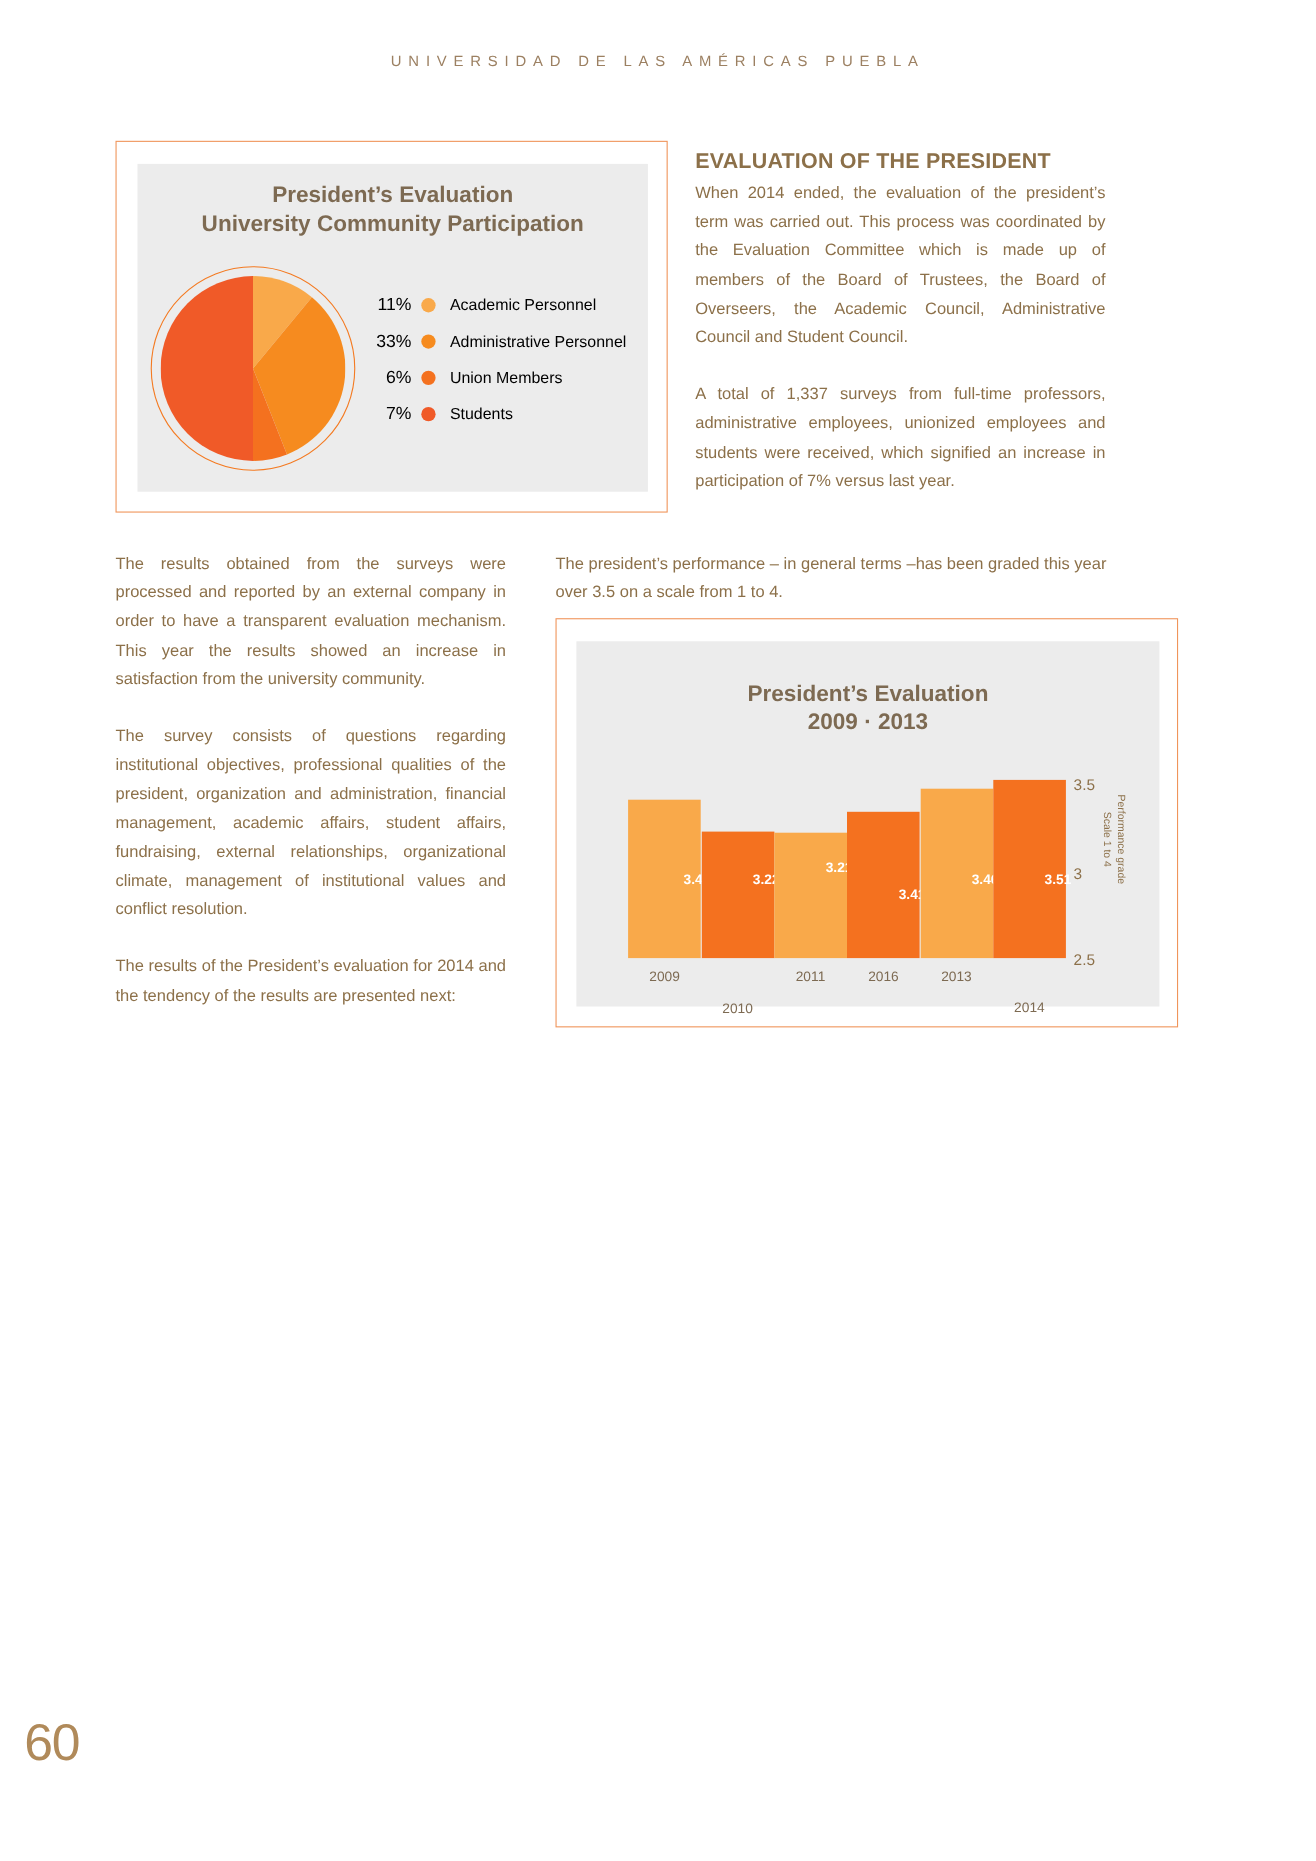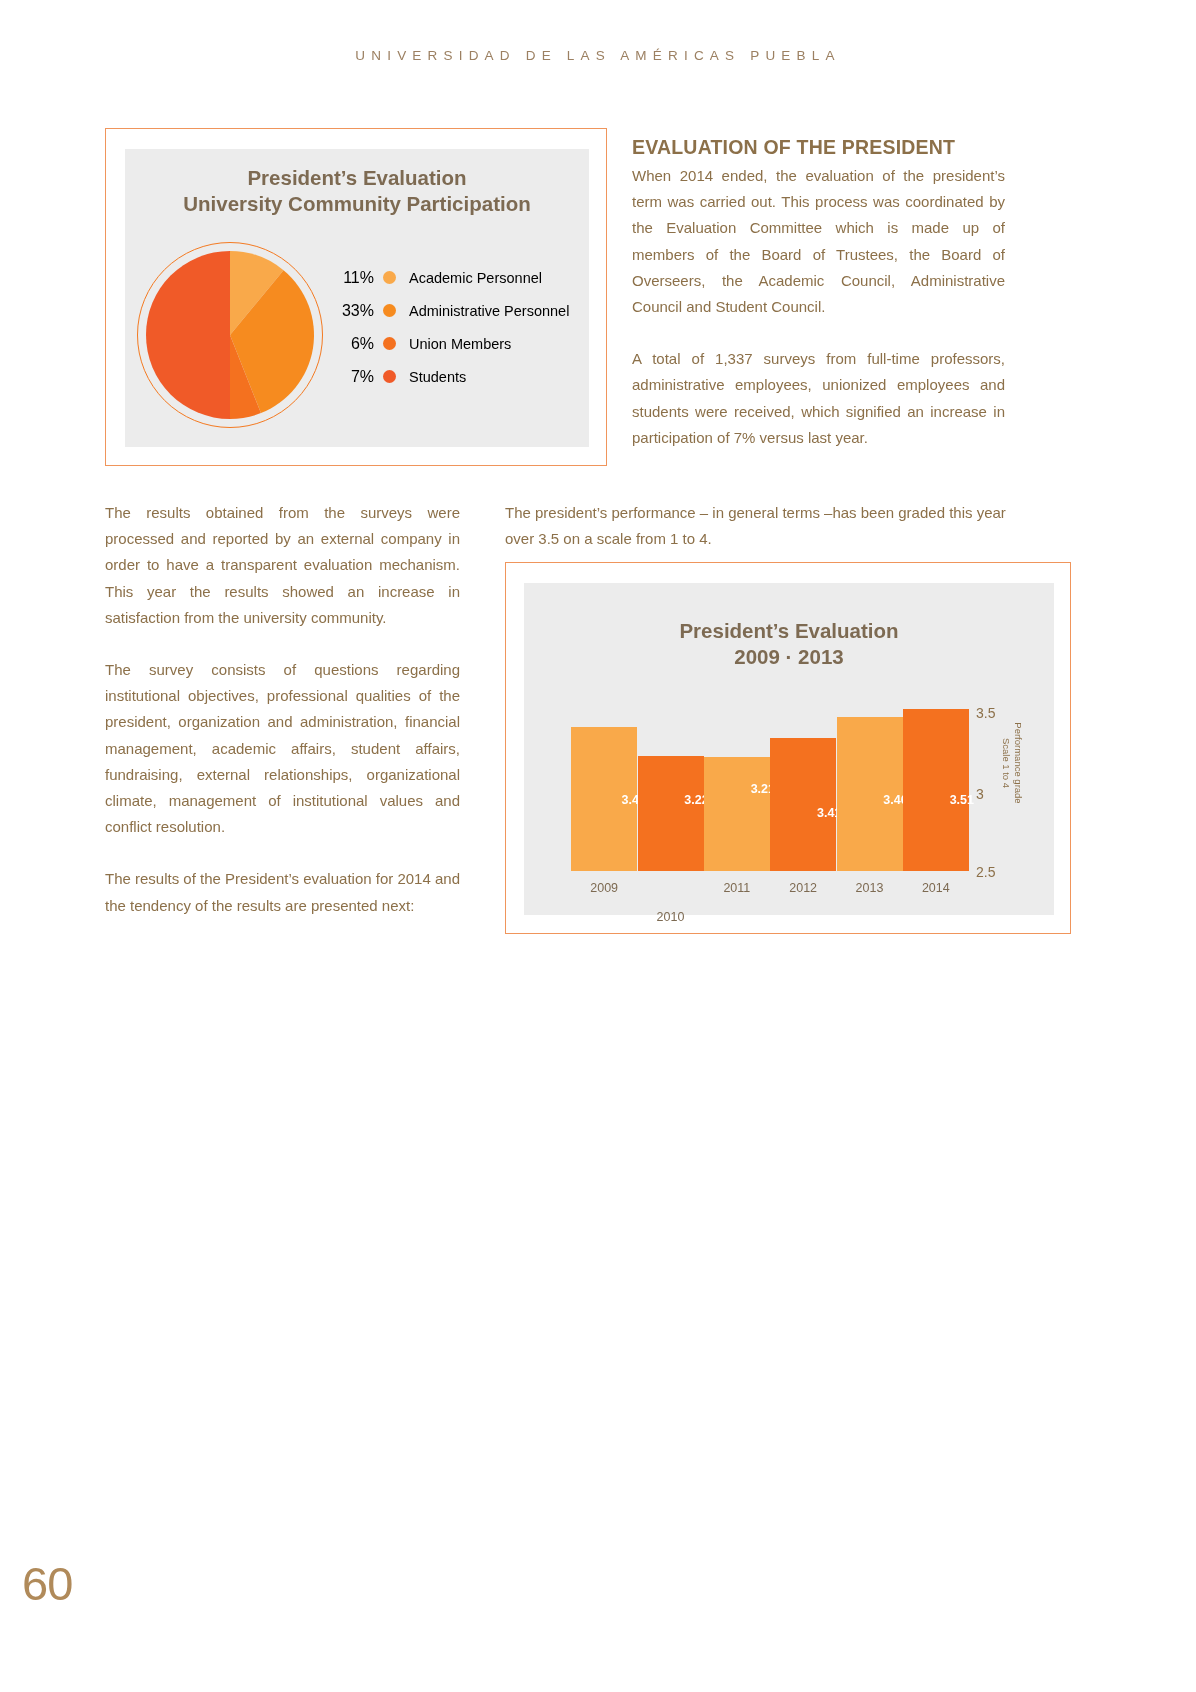--- a/index.html
+++ b/index.html
@@ -263,23 +263,23 @@
         </div>
         <div class="bar" style="left: 331.833px; height: 161.6px; background: rgb(244, 113, 31); margin-top: 28px;">
           <span class="val" style="top: 83.6px;">3.51</span>
         </div>
       </div>
 
     <div class="xlabels" id="x-labels">
         <div class="xlabel" style="left: 0.166667px;">2009</div>
         <div class="xlabel" style="left: 66.5px; margin-top: 29px;">2010</div>
         <div class="xlabel" style="left: 132.833px;">2011</div>
-        <div class="xlabel" style="left: 199.167px;">2012</div>
+        <div class="xlabel" style="left: 199.167px;">2016</div>
         <div class="xlabel" style="left: 265.5px;">2013</div>
-        <div class="xlabel" style="left: 331.833px;">2014</div>
+        <div class="xlabel" style="left: 331.833px; margin-top: 28px;">2014</div>
       </div>
 
     <div class="ytick" style="top:122px">3.5</div>
     <div class="ytick" style="top:203px">3</div>
     <div class="ytick" style="top:281px">2.5</div>
 
     <div class="yaxis-title">
       <span>Performance grade</span><br>
       <span>Scale 1 to 4</span>
     </div>

